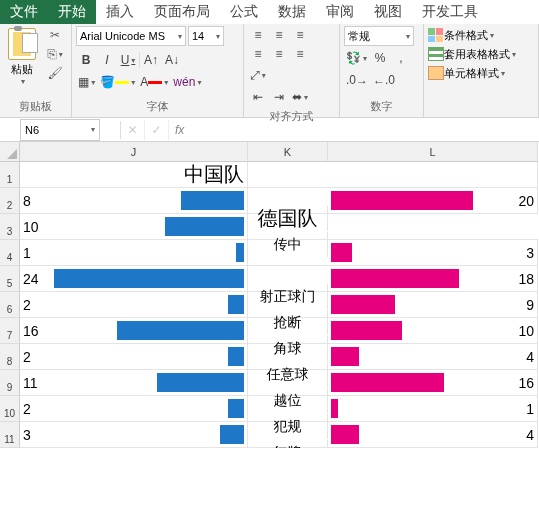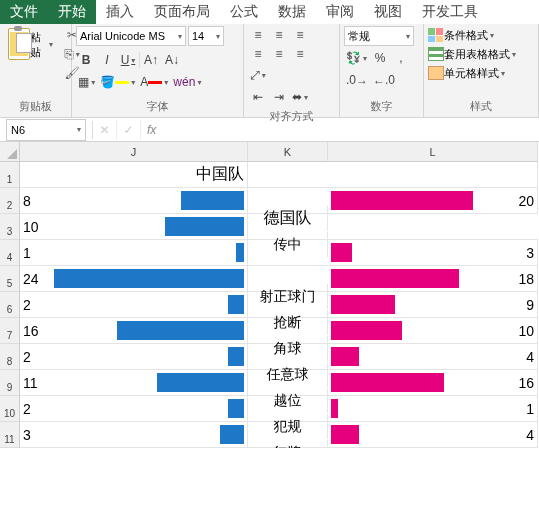--- a/index.html
+++ b/index.html
@@ -10,21 +10,21 @@
   .menu-tab { padding: 4px 10px; color: #fff; background: #217346; font-size: 14px; display: flex; align-items: center; cursor: pointer; }
   .menu-tab.normal { background: #fff; color: #444; }
   .menu-tab.active { background: #217346; color: #fff; }
   
   
   .ribbon { background: #f3f3f3; border-bottom: 1px solid #d4d4d4; height: 94px; display: flex; }
   .rgroup { border-right: 1px solid #d4d4d4; padding: 2px 4px 0 4px; display: flex; flex-direction: column; justify-content: space-between; }
   .rgroup-label { text-align: center; font-size: 11px; color: #666; padding: 2px 0 3px 0; }
   .rgroup-body { flex: 1; display: flex; align-items: flex-start; gap: 2px; }
   
-  .clipboard-main { display: flex; align-items: center; padding: 2px 4px; }
+  .clipboard-main { display: flex; flex-direction: column; align-items: center; padding: 2px 4px; }
   .paste-icon { width: 28px; height: 32px; background: linear-gradient(#f8d775,#f8d775) center/18px 24px no-repeat, #fff; border: 1px solid #c5a642; border-radius: 2px; position: relative; }
   .paste-icon::before { content:""; position:absolute; top:-3px; left:5px; width:8px; height:5px; background:#999; border-radius:2px;}
   .paste-icon::after { content:""; position:absolute; top:4px; right:-3px; width:14px; height:18px; background:#fff; border:1px solid #aaa;}
   .small-btns { display:flex; flex-direction:column; gap:1px; margin-left:2px;}
   .sbtn { width:22px; height:18px; display:flex; align-items:center; justify-content:center; color:#555; }
   .drop-tri { font-size: 8px; color:#666; padding-left:2px;}
   
   .font-top { display:flex; align-items:center; gap:2px; margin-bottom:2px;}
   .font-name { background:#fff; border:1px solid #ccc; width:110px; height:20px; font-size:11px; padding:1px 3px; display:flex; align-items:center; justify-content:space-between;}
   .font-size { background:#fff; border:1px solid #ccc; width:36px; height:20px; font-size:11px; padding:1px 3px; display:flex; align-items:center; justify-content:space-between;}
@@ -38,40 +38,40 @@
   .align-grid { display:grid; grid-template-columns:repeat(3,20px); grid-auto-rows:18px; gap:1px;}
   .ab { display:flex; align-items:center; justify-content:center; color:#555;}
   .combo { background:#fff; border:1px solid #ccc; width:70px; height:20px; font-size:11px; padding:1px 3px; display:flex; align-items:center; justify-content:space-between;}
   
   .style-body { display:flex; flex-direction:column; gap:1px; font-size:11px;}
   .srow { display:flex; align-items:center; height:18px; white-space:nowrap;}
   .sicon { width:16px; height:14px; display:inline-block;}
   
   
   .fbar { height:24px; border-bottom:1px solid #d4d4d4; display:flex; align-items:center; background:#fff;}
-  .namebox { width:80px; height:20px; border:1px solid #ccc; margin:0 6px; font-size:11px; padding:10px 4px; display:flex; align-items:center; justify-content:space-between;}
+  .namebox { width:80px; height:20px; border:1px solid #ccc; margin:0 20px; font-size:11px; padding:10px 4px; display:flex; align-items:center; justify-content:space-between;}
   .fx-btn { width:24px; height:20px; display:flex; align-items:center; justify-content:center; color:#888; border-right:1px solid #eee;}
   .fxlabel { font-style:italic; color:#888; padding:0 6px; font-size:12px;}
   
   
   .sheet { display:flex; }
   .rowhdrs { display:flex; flex-direction:column;}
   .corner { width:20px; height:20px; background:#f0f0f0; border-right:1px solid #ccc; border-bottom:1px solid #ccc; position:relative;}
   .corner::after{content:"";position:absolute;right:2px;bottom:2px;border:5px solid transparent;border-right-color:#b7b7b7;border-bottom-color:#b7b7b7;}
   .rh { width:20px; height:26px; background:#f0f0f0; border-right:1px solid #ccc; border-bottom:1px solid #ddd; font-size:10px; color:#444; display:flex; align-items:flex-end; justify-content:center; padding-bottom:2px;}
   .colhdrs { display:flex;}
   .ch { height:20px; background:#f0f0f0; border-right:1px solid #ddd; border-bottom:1px solid #ccc; font-size:11px; color:#444; display:flex; align-items:center; justify-content:center;}
   .cJ{width:228px;} .cK{width:80px;} .cL{width:210px;}
   .gridarea{}
   .grow { display:flex; height:26px; border-bottom:1px solid #e4e4e4;}
   .cell { border-right:1px solid #e4e4e4; height:100%; display:flex; align-items:center; font-size:14px; position:relative; padding:0 3px;}
   .cell.cJ{justify-content:flex-start;}
   .cell.cK{justify-content:center;margin-top:44px;}
   .cell.cL{justify-content:flex-end;}
-  .hdrrow .cell{font-size:16px;}
+  .hdrrow .cell{font-size:20px;}
   .hdrrow .cJ{justify-content:flex-end;}
   .hdrrow .cL{justify-content:flex-start;}
   
   .blue-bar{position:absolute; right:3px; top:3px; bottom:3px; background:#1f77c8;}
   .pink-bar{position:absolute; left:3px; top:3px; bottom:3px; background:#e6007e;}
   .valJ{position:relative; z-index:1;}
   .valL{position:relative; z-index:1;}
 </style>
 </head>
 <body>
@@ -192,21 +192,20 @@
             <span>套用表格格式</span>
             <span class="drop-tri">▾</span>
           </div>
         <div class="srow">
             <span class="sicon" style="background:#fc8;border:1px solid #c96"></span>
             <span>单元格样式</span>
             <span class="drop-tri">▾</span>
           </div>
       </div>
     </div>
-    <div class="rgroup-label">样式</div>
   </div>
 </div>
 
 <div class="fbar">
   <div class="namebox">
       <span>N6</span>
       <span class="drop-tri">▾</span>
     </div>
   <div style="width:1px;height:18px;background:#ddd"></div>
   <div class="fx-btn" style="color:#ccc">✕</div>

